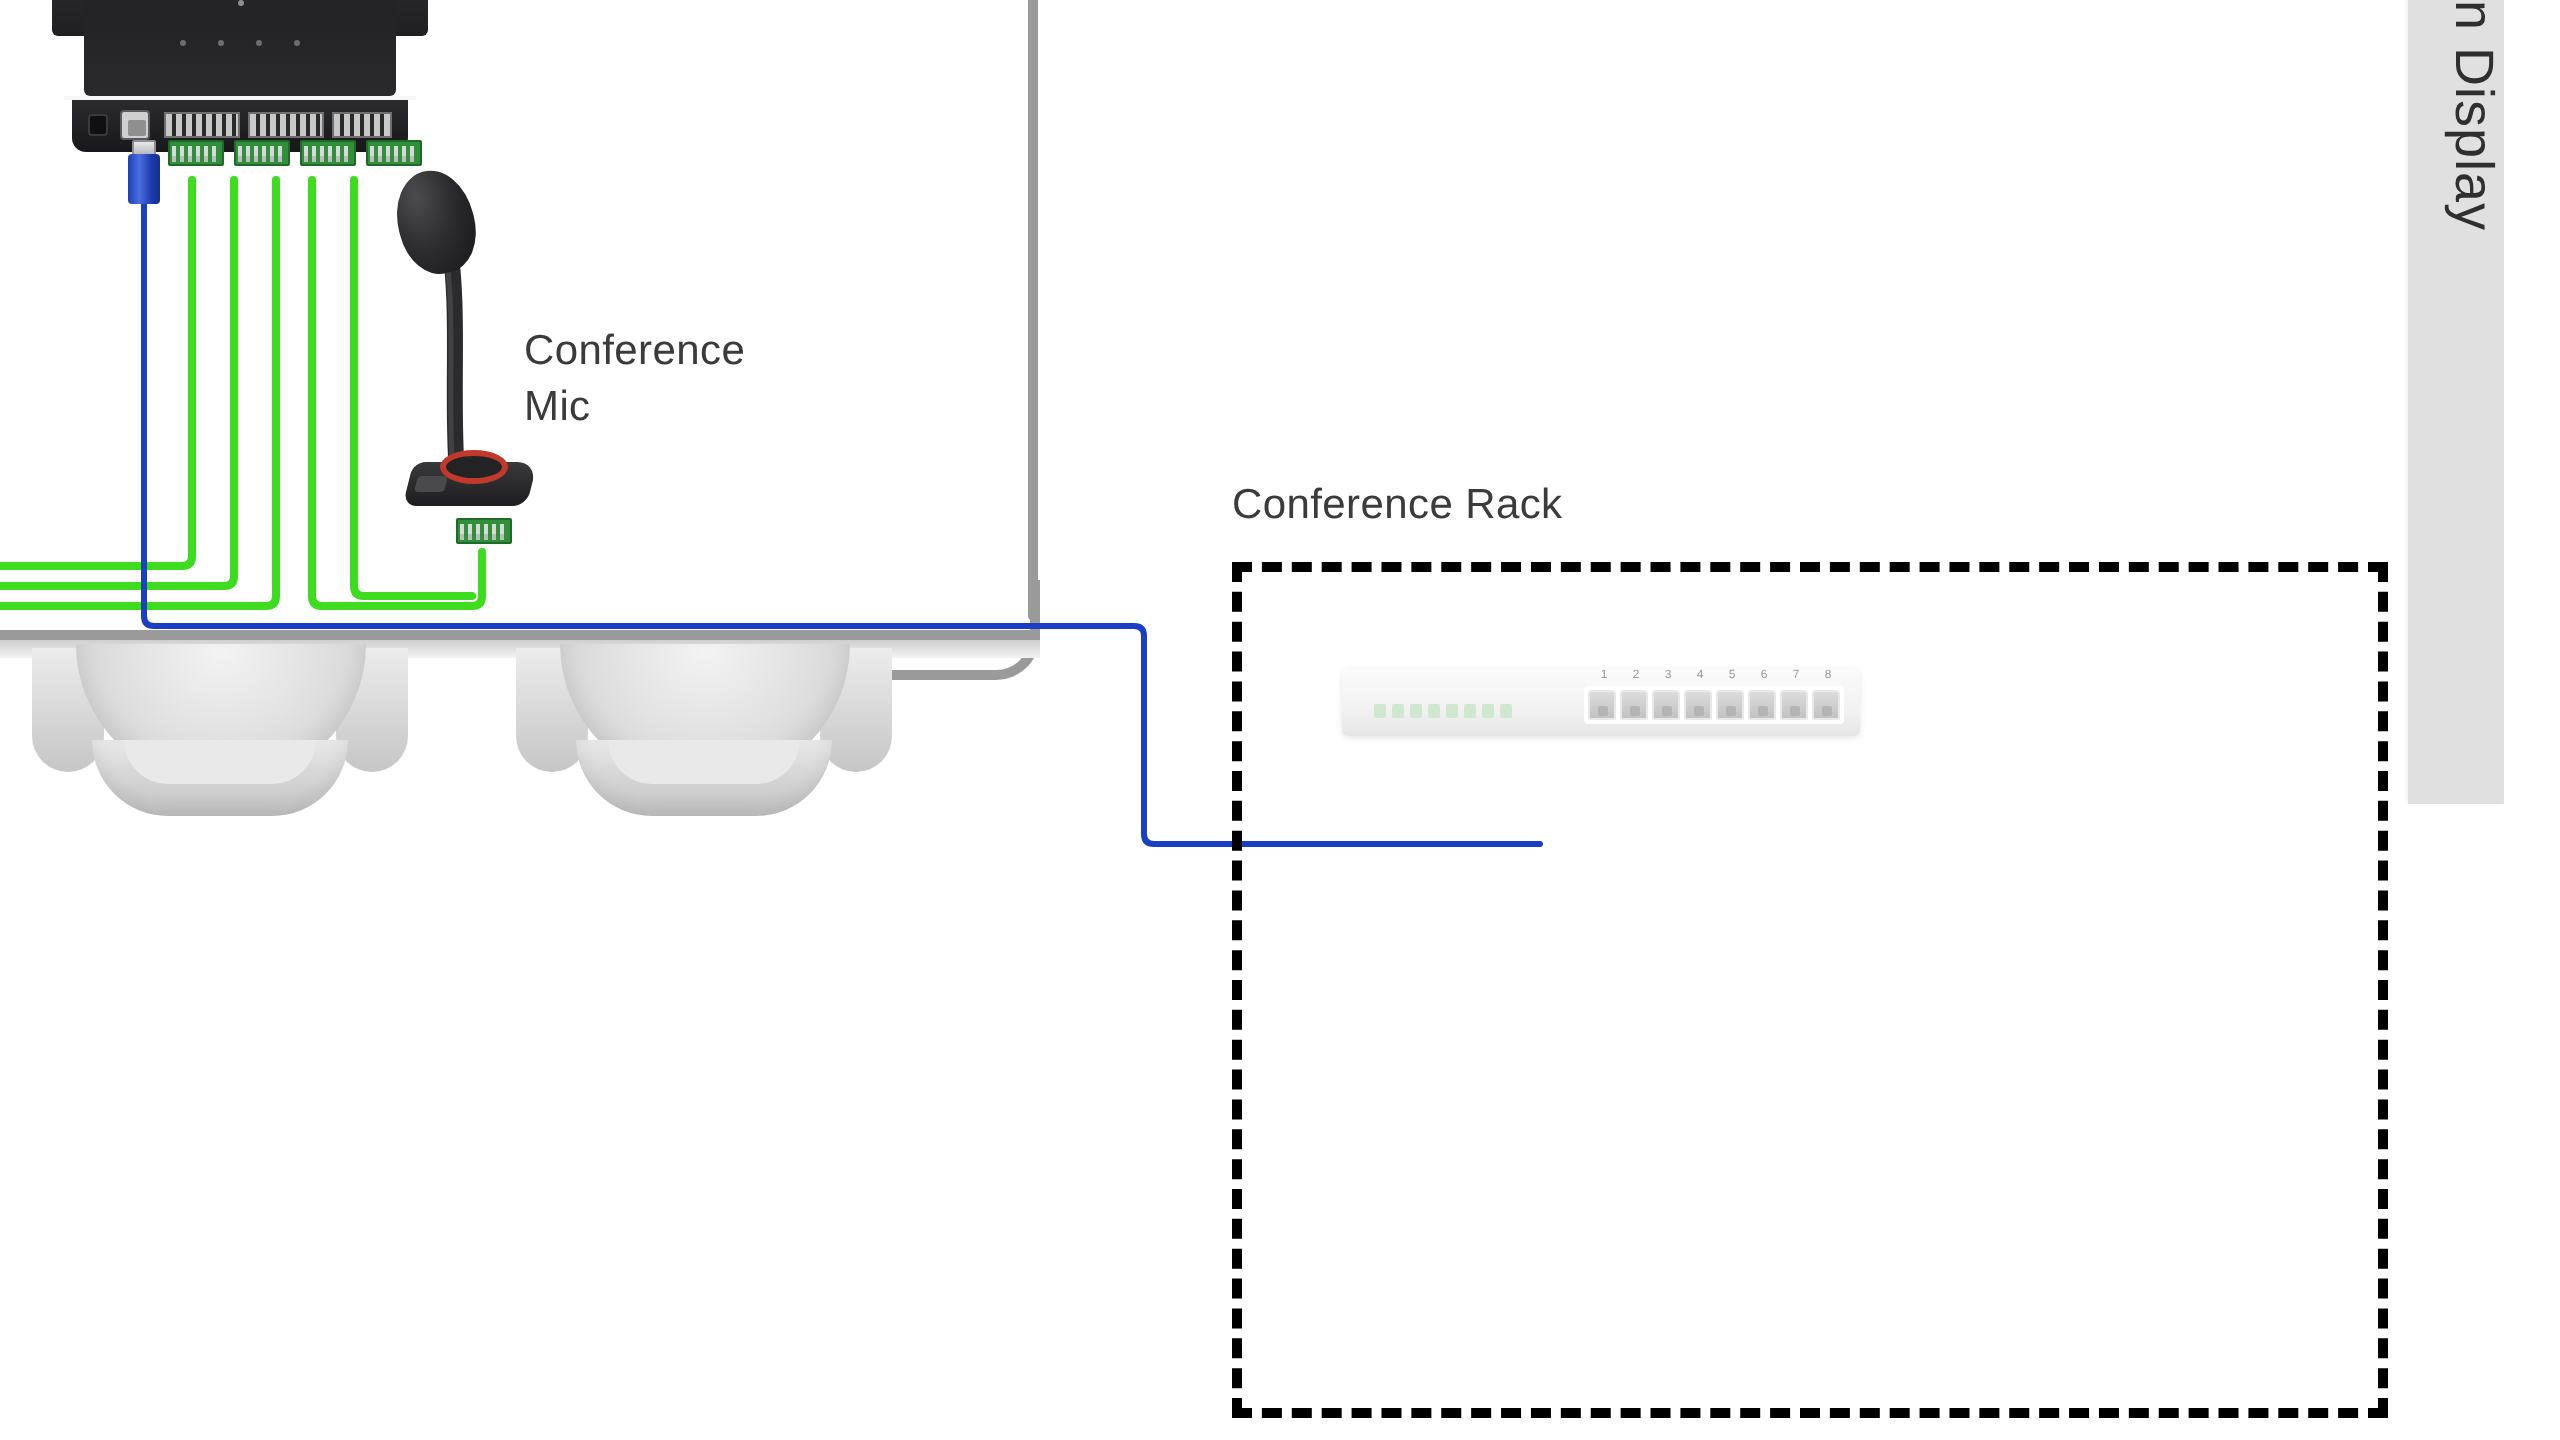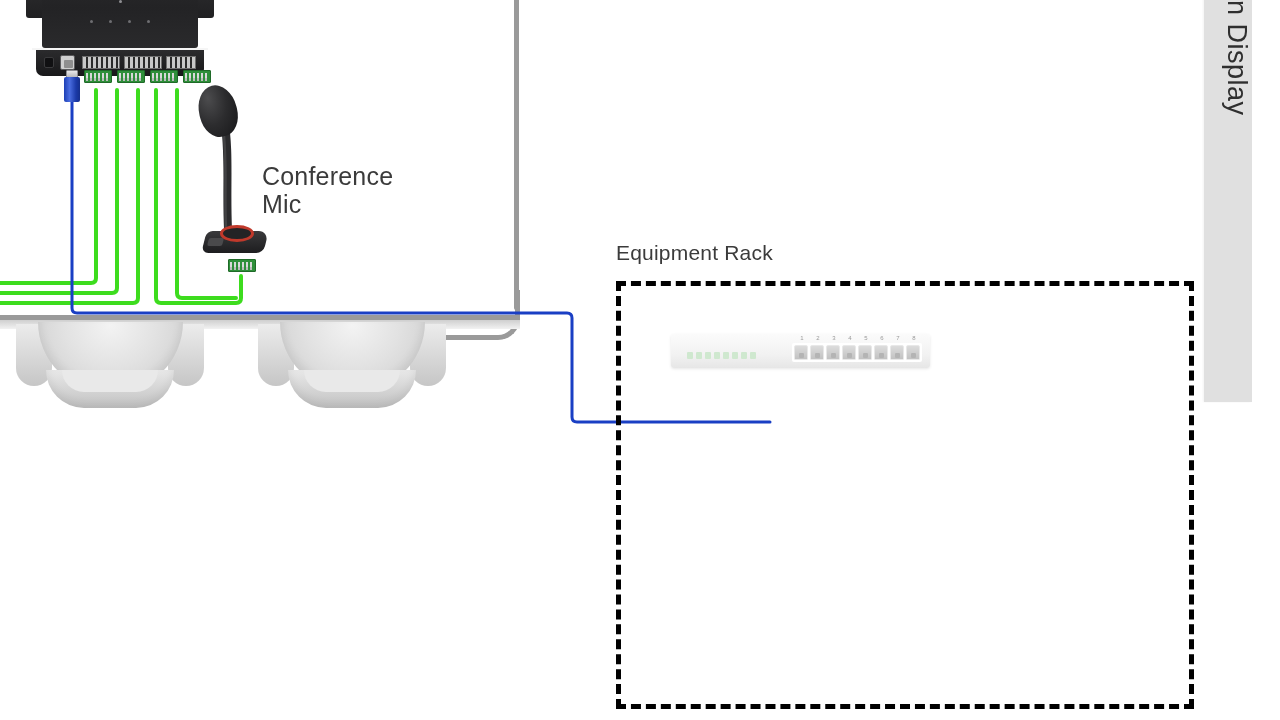--- a/index.html
+++ b/index.html
@@ -313,21 +313,21 @@
   }
 
   
   .label {
     position: absolute;
     color: #3b3b3b;
     font-weight: 300;
     letter-spacing: 0.2px;
     white-space: pre-line;
   }
-  .label-mic { left: 262px; top: 162px; font-size: 25px; line-height: 28px; }
+  .label-mic { left: 262px; top: 162px; font-size: 21px; line-height: 28px; }
   .label-rack { left: 616px; top: 241px; font-size: 21px; }
   .label-switch {
     left: 673px; top: 305px;
     font-size: 21px;
     color: #9d9d9d;
     font-weight: 300;
   }
 
   
   .rack-box {
@@ -507,21 +507,21 @@
       <div class="plate"></div>
       <div class="btn"></div>
       <div class="ring"></div>
     </div>
   </div>
   <div class="euro" style="left:228px; top:259px; width:28px;"></div>
 
   <div class="label label-mic">Conference
 Mic</div>
 
-  <div class="label label-rack">Equipment Rack</div>
+  <div class="label label-rack">Conference Rack</div>
   <div class="rack-box"></div>
 
 
   <div class="switch">
     <div class="leds">
       <i></i>
       <i></i>
       <i></i>
       <i></i>
       <i></i>

